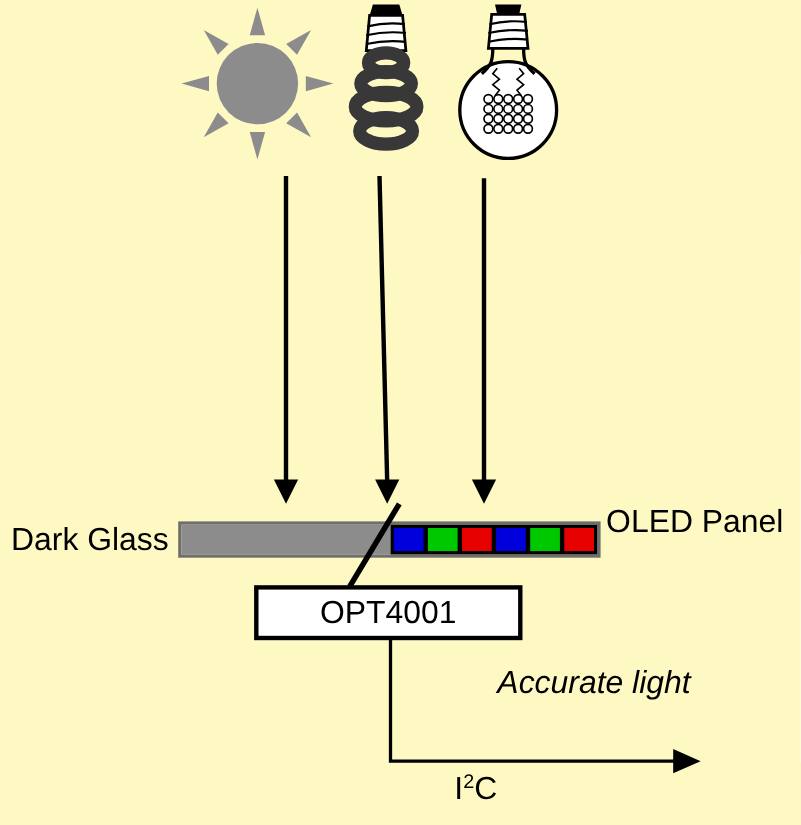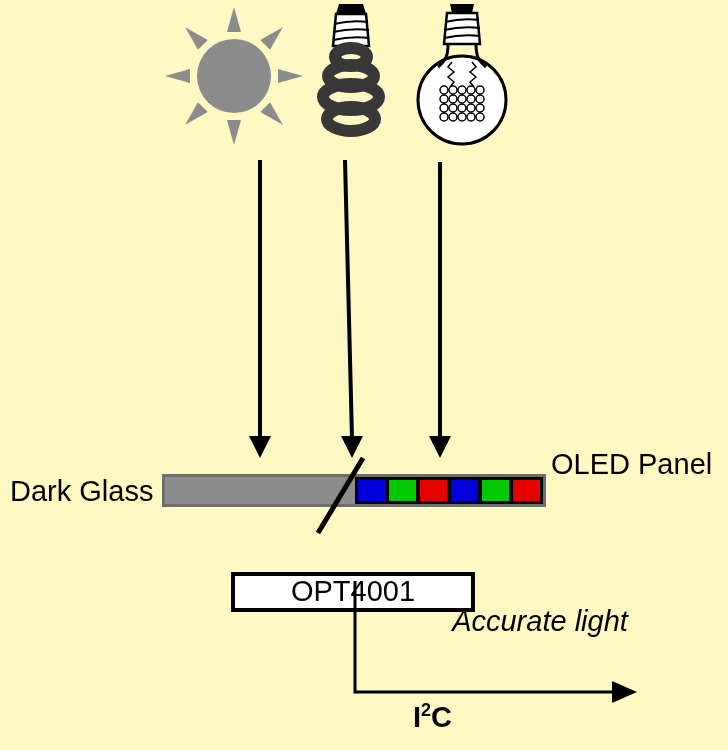--- a/index.html
+++ b/index.html
@@ -4,36 +4,36 @@
 <style>
   * { margin: 0; padding: 0; box-sizing: border-box; }
   html, body { background: #ffffff; }
   body { font-family: "Liberation Sans", sans-serif; color: #000; }
   .canvas { position: relative; width: 728px; height: 750px; background: #fef9c3; overflow: hidden; }
 
   .shapes { position: absolute; inset: 0; width: 728px; height: 750px; pointer-events: none; z-index: 3; }
 
   .label { position: absolute; font-size: 29px; line-height: 33px; color: #000; z-index: 2; white-space: nowrap; }
   .dark-glass-label { left: 10px; top: 475px; }
-  .oled-label { left: 551px; top: 448px; }
+  .oled-label { left: 551px; top: 459px; }
 
   .panel { position: absolute; left: 162px; top: 474px; width: 384px; height: 33px;
            border: 3px solid #6e6e6e; display: flex; z-index: 1; }
   .dark-glass { width: 190px; height: 100%; background: #8c8c8c; }
   .oled { flex: 1; display: flex; gap: 4px; padding: 3px; background: #000; }
   .subpixel { flex: 1; height: 100%; }
 
-  .opt-box { position: absolute; left: 231px; top: 532px; width: 244px; height: 40px;
-             border: 4px solid #000; background: #fff; display: flex; align-items: flex-end;
-             justify-content: center; font-size: 29px; z-index: 2; margin-top: 40px; }
+  .opt-box { position: absolute; left: 231px; top: 532px; width: 244px; height: 50px;
+             border: 4px solid #000; background: #fff; display: flex; align-items: center;
+             justify-content: center; font-size: 29px; z-index: 2; }
 
   .out-text { position: absolute; left: 440px; top: 604px; width: 200px; text-align: center;
               font-size: 29px; line-height: 35px; z-index: 2; font-style: italic; }
 
-  .i2c { position: absolute; left: 413px; top: 700px; font-size: 29px; z-index: 2; font-weight: bold; }
+  .i2c { position: absolute; left: 413px; top: 700px; font-size: 29px; z-index: 2; }
   .i2c sup { font-size: 0.62em; vertical-align: super; }
 </style>
 </head>
 <body>
 
 <div class="canvas">
 
   <div class="panel">
     <div class="dark-glass" style="background: rgb(140, 140, 140);"></div>
     <div class="oled" style="background: rgb(0, 0, 0);">

